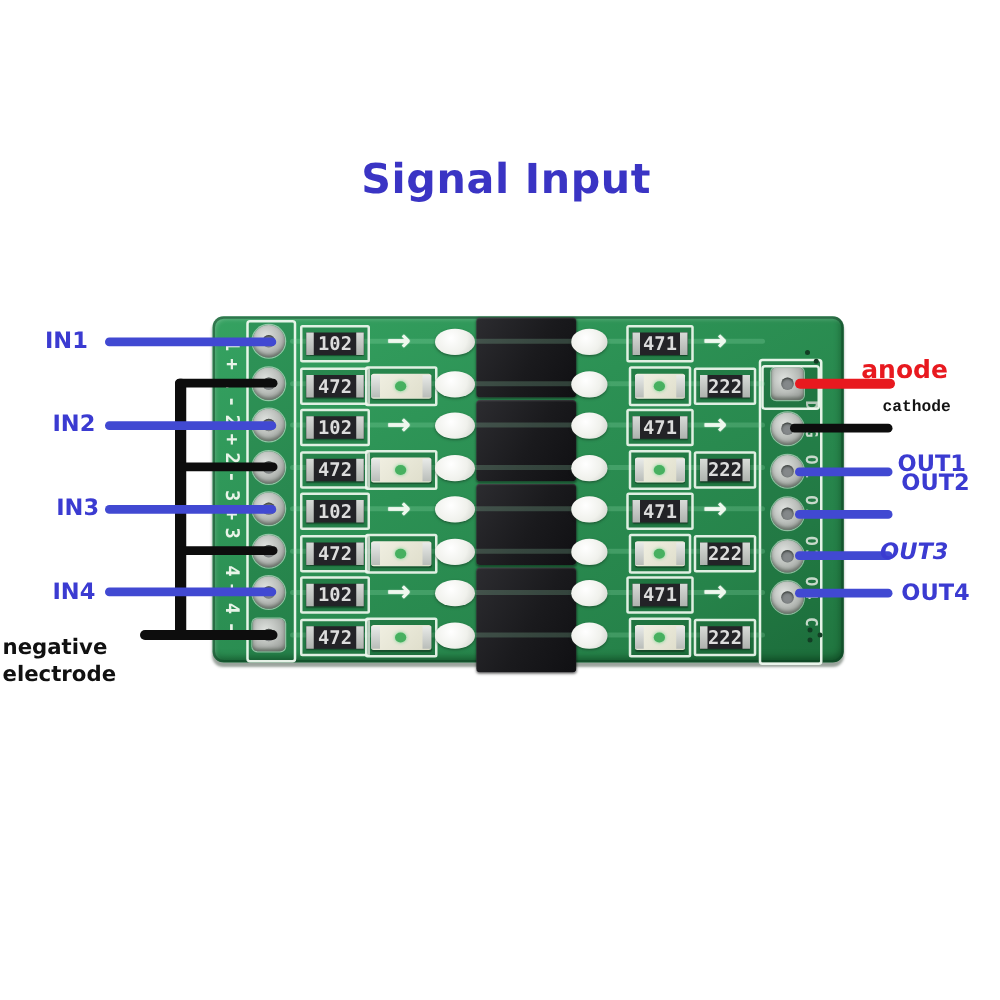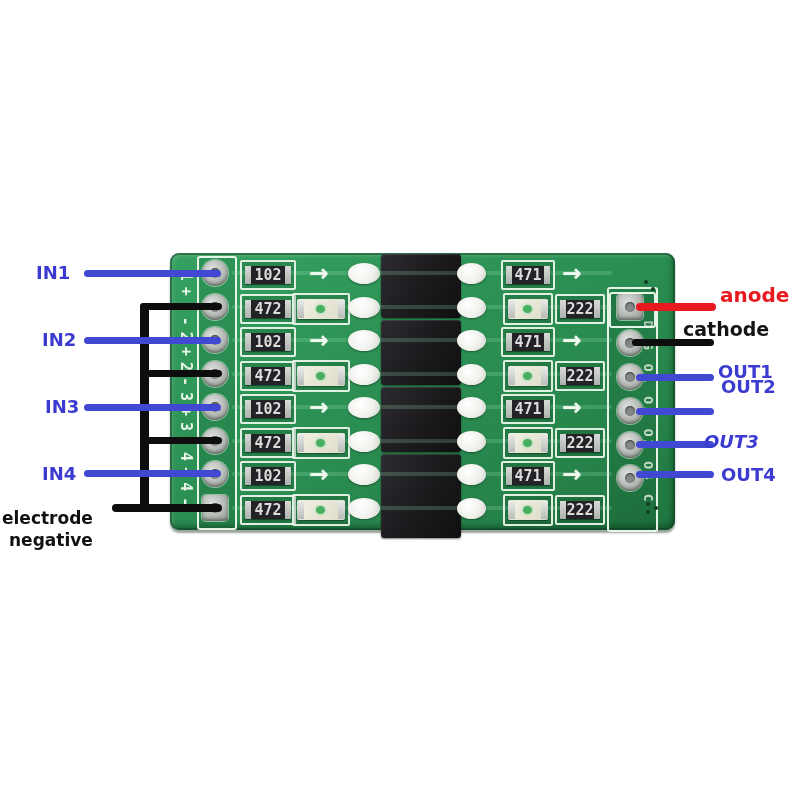--- a/index.html
+++ b/index.html
@@ -59,38 +59,39 @@
          line-height:28px;text-align:center;text-shadow:0 0 1px #fff;}
   .dot{position:absolute;width:4px;height:4px;border-radius:50%;background:#123d24;}
 
   
   .w{position:absolute;border-radius:4px;}
   .w.blue{background:#4149d2;height:7px;}
   .w.black{background:#0d0d0d;}
   .w.red{background:#e8191f;}
 
   
-  .lbl{position:absolute;font-weight:bold;white-space:nowrap;text-align:right;}
+  .lbl{position:absolute;font-weight:bold;white-space:nowrap;}
   .lbl.blue{color:#3b3bd1;font-size:18px;}
   .lbl.red{color:#e8191f;font-size:20px;}
   .lbl.dark{color:#141414;}
   #lbl-in1{left:36px;top:262px;} #lbl-in2{left:42px;top:329px;}
   #lbl-in3{left:45px;top:396px;} #lbl-in4{left:42px;top:463px;}
-  #lbl-anode{left:689px;top:283px;margin-left:31px;}
-  #lbl-cathode{left:683px;top:318px;font-size:19px;}
+  #lbl-anode{left:689px;top:283px;}
+  #lbl-cathode{left:706px;top:318px;font-size:13px;font-family:Liberation Mono, monospace;}
   #lbl-out1{left:718px;top:361px;} #lbl-out2{left:721px;top:376px;}
   #lbl-out3{left:704px;top:431px;font-style:italic;} #lbl-out4{left:721px;top:464px;}
   #neg-note{left:2px;top:507px;font-size:17px;line-height:22px;color:#111;}
 </style>
 </head>
 <body>
 
 <div id="stage">
 
   <div class="title">
+    <div>Signal Input</div>
   </div>
 
   <div id="board">
     <div id="ss-left" class="sstxt">1+1-2+2-3+3-4+4-</div>
     <div id="ss-right" class="sstxt">D G O1 O2 O3 O4 C</div>
     <div id="padbox-l" class="padbox"></div>
     <div id="padbox-r" class="padbox"></div>
     <div id="anodebox" class="padbox"></div>
 
   <div class="ic" style="top: 1px; height: 64px;"></div>
@@ -367,16 +368,16 @@
   <div id="lbl-in2" class="lbl blue">IN2</div>
   <div id="lbl-in3" class="lbl blue">IN3</div>
   <div id="lbl-in4" class="lbl blue">IN4</div>
   <div id="lbl-anode" class="lbl red">anode</div>
   <div id="lbl-cathode" class="lbl dark">cathode</div>
   <div id="lbl-out1" class="lbl blue">OUT1</div>
   <div id="lbl-out2" class="lbl blue">OUT2</div>
   <div id="lbl-out3" class="lbl blue">OUT3</div>
   <div id="lbl-out4" class="lbl blue">OUT4</div>
   <div id="neg-note" class="lbl dark">
+    <div>negative</div>
     <div>electrode</div>
-    <div>negative</div>
   </div>
 </div>
 
 </body></html>

